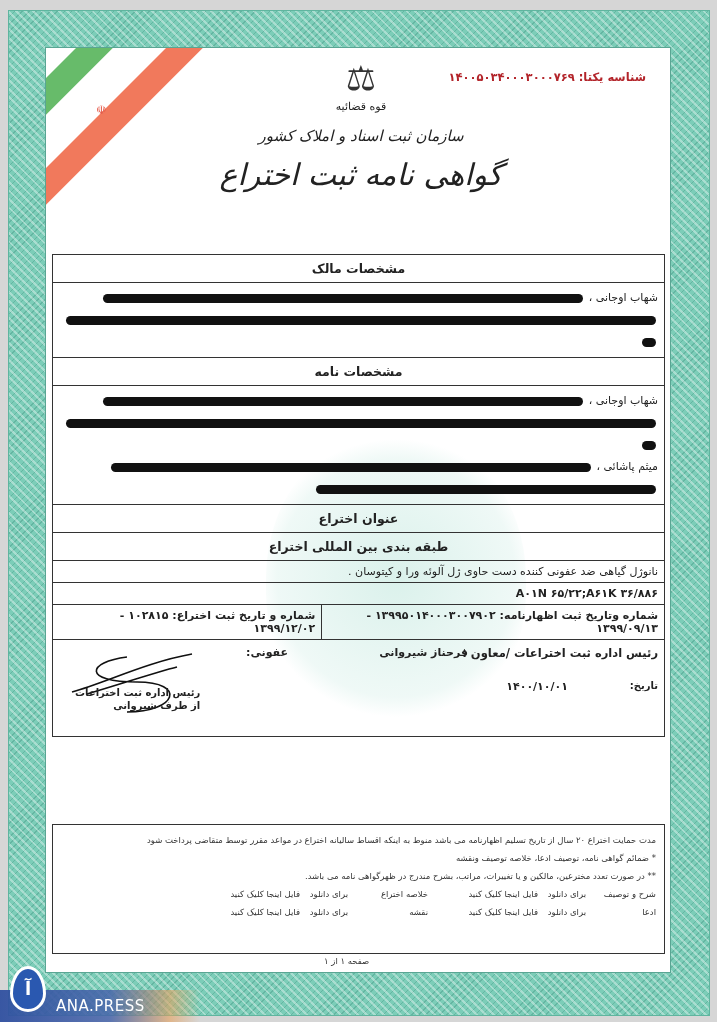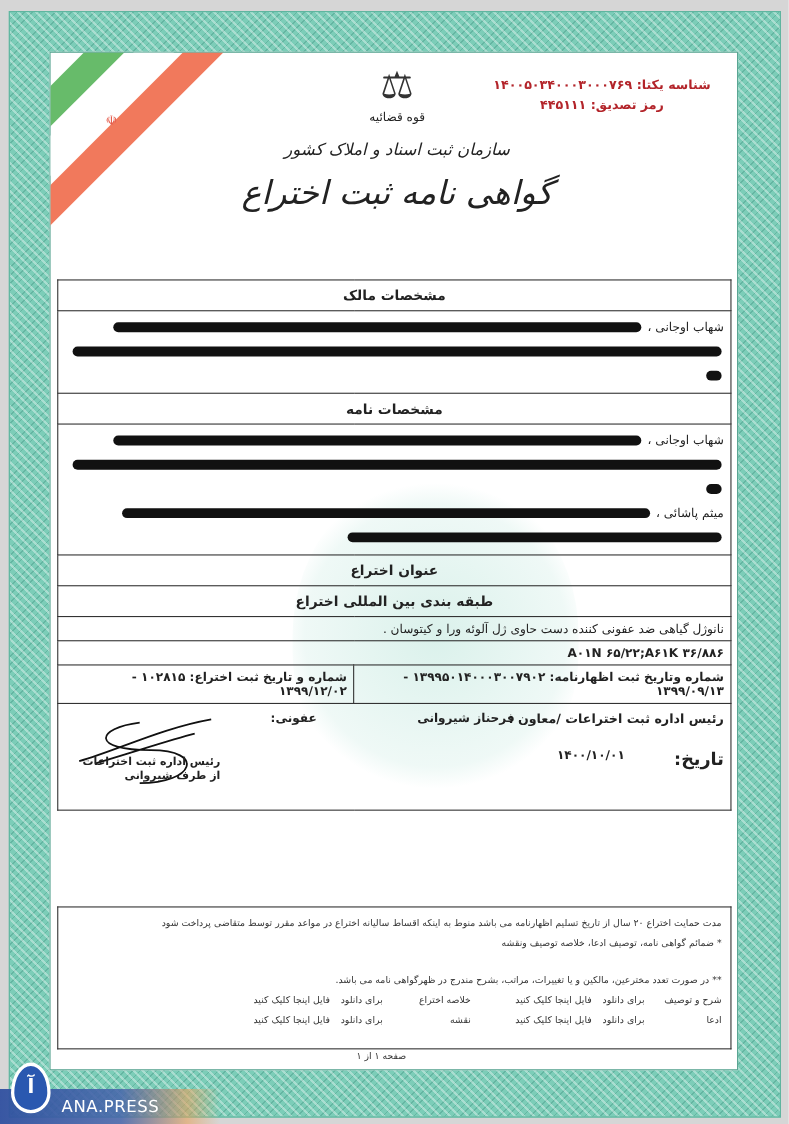--- a/index.html
+++ b/index.html
@@ -87,24 +87,20 @@
       <span class="emblem-small">☫</span>
     </div>
 
     <div class="watermark"></div>
 
     <div class="ids">
       <div>
         <span>شناسه یکتا:</span>
         <span>۱۴۰۰۵۰۳۴۰۰۰۳۰۰۰۷۶۹</span>
       </div>
-      <div>
-        <span>رمز تصدیق:</span>
-        <span>۴۴۵۱۱۱</span>
-      </div>
     </div>
 
     <div class="header">
       <div class="scales">⚖</div>
       <div class="judiciary">قوه قضائیه</div>
       <div class="org">سازمان ثبت اسناد و املاک کشور</div>
       <div class="title">گواهی نامه ثبت اختراع</div>
     </div>
 
     <table class="main">
@@ -160,41 +156,41 @@
         <td class="bold">
           <span>شماره و تاریخ ثبت اختراع:</span>
           <span>۱۰۲۸۱۵ - ۱۳۹۹/۱۲/۰۲</span>
         </td>
       </tr>
       <tr>
         <td colspan="2" class="sigbox">
           <div style="position:absolute; right:6px; top:6px; font-weight:bold; font-size:11.5px;">رئیس اداره ثبت اختراعات /معاون :</div>
           <div style="position:absolute; right:196px; top:6px; font-weight:bold;">فرحناز شیروانی</div>
           <div style="position:absolute; right:376px; top:6px; font-weight:bold;">عفونی:</div>
-          <div style="position:absolute; right:6px; top:40px; font-weight:bold; font-size:16px;">تاریخ:</div>
+          <div style="position:absolute; right:6px; top:40px; font-weight:bold; font-size:10px;">تاریخ:</div>
           <div style="position:absolute; right:96px; top:40px; font-weight:bold;">۱۴۰۰/۱۰/۰۱</div>
           <svg class="sig-left" viewBox="0 0 130 70">
             <path d="M5 40 C40 30, 80 10, 125 2 M20 42 C60 30, 90 20, 110 15 M60 5 C20 10, 15 30, 70 30 C120 30, 110 60, 60 60" stroke="#111" stroke-width="1.6" fill="none"></path>
           </svg>
           <div class="sig-caption">
             <div>رئیس اداره ثبت اختراعات</div>
             <div>از طرف      شیروانی</div>
           </div>
         </td>
       </tr>
     </tbody>
       </table>
 
     <table class="notes">
       <tbody>
           <tr>
         <td>
           <div class="note-line">مدت حمایت اختراع ۲۰ سال از تاریخ تسلیم اظهارنامه می باشد منوط به اینکه اقساط سالیانه اختراع در مواعد مقرر توسط متقاضی پرداخت شود</div>
           <div class="note-line">* ضمائم گواهی نامه، توصیف ادعا، خلاصه توصیف ونقشه</div>
-          <div class="note-line" style="margin-top:16px">** در صورت تعدد مخترعین، مالکین و یا تغییرات، مراتب، بشرح مندرج در ظهرگواهی نامه می باشد.</div>
+          <div class="note-line" style="margin-top:0">** در صورت تعدد مخترعین، مالکین و یا تغییرات، مراتب، بشرح مندرج در ظهرگواهی نامه می باشد.</div>
           <div class="dl-row">
             <span style="width:70px">شرح و توصیف</span>
             <span style="width:48px">برای دانلود</span>
             <span style="width:110px; cursor:pointer">فایل اینجا کلیک کنید</span>
             <span style="width:80px">خلاصه اختراع</span>
             <span style="width:48px">برای دانلود</span>
             <span style="width:110px; cursor:pointer">فایل اینجا کلیک کنید</span>
           </div>
           <div class="dl-row">
             <span style="width:70px">ادعا</span>

